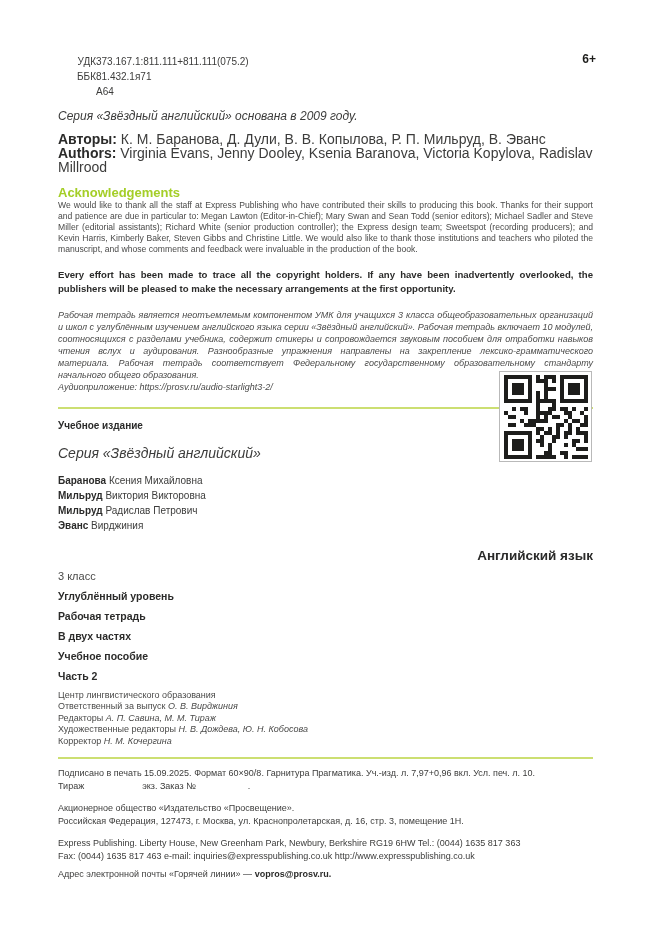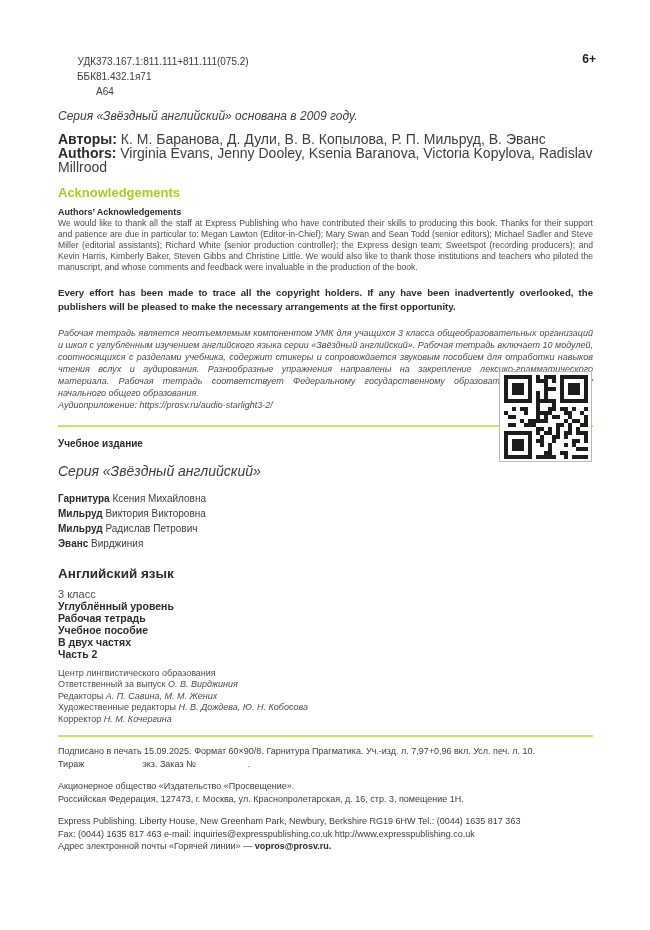--- a/index.html
+++ b/index.html
@@ -39,33 +39,33 @@
   
   .rule { border:0; height:2px; background:#ccdf72; }
   .rule-1 { margin-top:14px; }
   .rule-2 { margin-top:10px; }
   
   .edition-type { margin-top:11px; font-size:10px; font-weight:bold; color:#2b2b2a; }
   .edition-series { margin-top:14px; font-size:14px; font-style:italic; }
   .names-block { margin-top:12px; }
   .name-row { font-size:10px; line-height:15px; }
   .name-row b { font-weight:bold; color:#2b2b2a; }
-  .book-title { margin-top:15px; font-size:13.5px; font-weight:bold; color:#2b2b2a; }
+  .book-title { margin-top:15px; font-size:13.5px; font-weight:bold; color:#2b2b2a;text-align:right; }
   .grade { margin-top:7px; font-size:11px; color:#4a4a49; }
-  .bold-item { margin-top:1px; font-size:10.5px; font-weight:bold; line-height:11px; color:#2b2b2a; }
+  .bold-item { margin-top:9px; font-size:10.5px; font-weight:bold; line-height:11px; color:#2b2b2a; }
   .center-line { margin-top:8px; font-size:9px; line-height:11.4px; color:#4a4a49; }
   .staff-row { font-size:9px; line-height:11.4px; color:#4a4a49; }
   .staff-row i { font-style:italic; }
   
   .print-info { margin-top:8px; font-size:9px; line-height:12.5px; color:#3c3c3b; }
   .tirazh-row { font-size:9px; line-height:12.5px; color:#3c3c3b; }
   .gap-a { display:inline-block; width:58px; }
   .gap-b { display:inline-block; width:52px; }
   .imprint-block { margin-top:10px; font-size:9px; line-height:12.5px; }
-  .hotline { font-size:9px; line-height:12.5px; }
+  .hotline { margin-top:6px; font-size:9px; line-height:12.5px; }
   .hotline b { font-weight:bold; color:#2b2b2a; }
   
   .qr-box {
     position:absolute; left:499px; top:371px;
     width:93px; height:91px;
     border:1px solid #b9b9b9; background:#fff;
     display:flex; align-items:center; justify-content:center;
   }
   .qr-box svg { display:block; }
 </style>
@@ -96,51 +96,50 @@
   <div class="authors-block">
     <div class="author-row">
       <b>Авторы:</b><span> К. М. Баранова, Д. Дули, В. В. Копылова, Р. П. Мильруд, В. Эванс</span>
     </div>
     <div class="author-row">
       <b>Authors:</b><span> Virginia Evans, Jenny Dooley, Ksenia Baranova, Victoria Kopylova, Radislav Millrood</span>
     </div>
   </div>
 
   <div class="ack-heading">Acknowledgements</div>
-  <div class="ack-subheading">Authors’ Acknowledgements</div>
   <div class="ack-body">We would like to thank all the staff at Express Publishing who have contributed their skills to producing this book. Thanks for their support and patience are due in particular to: Megan Lawton (Editor-in-Chief); Mary Swan and Sean Todd (senior editors); Michael Sadler and Steve Miller (editorial assistants); Richard White (senior production controller); the Express design team; Sweetspot (recording producers); and Kevin Harris, Kimberly Baker, Steven Gibbs and Christine Little. We would also like to thank those institutions and teachers who piloted the manuscript, and whose comments and feedback were invaluable in the production of the book.</div>
 
   <div class="copyright-note">Every effort has been made to trace all the copyright holders. If any have been inadvertently overlooked, the publishers will be pleased to make the necessary arrangements at the first opportunity.</div>
 
   <div class="annotation">Рабочая тетрадь является неотъемлемым компонентом УМК для учащихся 3 класса общеобразовательных организаций и школ с углублённым изучением английского языка серии «Звёздный английский». Рабочая тетрадь включает 10 модулей, соотносящихся с разделами учебника, содержит стикеры и сопровождается звуковым пособием для отработки навыков чтения вслух и аудирования. Разнообразные упражнения направлены на закрепление лексико-грамматического материала. Рабочая тетрадь соответствует Федеральному государственному образовательному стандарту начального общего образования.</div>
   <div class="annotation-audio">Аудиоприложение: https://prosv.ru/audio-starlight3-2/</div>
 
   <hr class="rule rule-1">
 
   <div class="edition-type">Учебное издание</div>
   <div class="edition-series">Серия «Звёздный английский»</div>
 
   <div class="names-block">
-    <div class="name-row"><b>Гарнитура</b><span> Ксения Михайловна</span></div>
+    <div class="name-row"><b>Баранова</b><span> Ксения Михайловна</span></div>
     <div class="name-row"><b>Мильруд</b><span> Виктория Викторовна</span></div>
     <div class="name-row"><b>Мильруд</b><span> Радислав Петрович</span></div>
     <div class="name-row"><b>Эванс</b><span> Вирджиния</span></div>
   </div>
 
   <div class="book-title">Английский язык</div>
   <div class="grade">3 класс</div>
   <div class="bold-item">Углублённый уровень</div>
   <div class="bold-item">Рабочая тетрадь</div>
+  <div class="bold-item">В двух частях</div>
   <div class="bold-item">Учебное пособие</div>
-  <div class="bold-item">В двух частях</div>
   <div class="bold-item">Часть 2</div>
 
   <div class="center-line">Центр лингвистического образования</div>
   <div class="staff-row"><span>Ответственный за выпуск </span><i>О. В. Вирджиния</i></div>
-  <div class="staff-row"><span>Редакторы </span><i>А. П. Савина, М. М. Жених</i></div>
+  <div class="staff-row"><span>Редакторы </span><i>А. П. Савина, М. М. Тираж</i></div>
   <div class="staff-row"><span>Художественные редакторы </span><i>Н. В. Дождева, Ю. Н. Кобосова</i></div>
   <div class="staff-row"><span>Корректор </span><i>Н. М. Кочергина</i></div>
 
   <hr class="rule rule-2">
 
   <div class="print-info">Подписано в печать 15.09.2025. Формат 60×90/8. Гарнитура Прагматика. Уч.-изд. л. 7,97+0,96 вкл. Усл. печ. л. 10.</div>
   <div class="tirazh-row">
     <span>Тираж</span><span class="gap-a"></span><span>экз. Заказ №</span><span class="gap-b"></span><span>.</span>
   </div>
 

